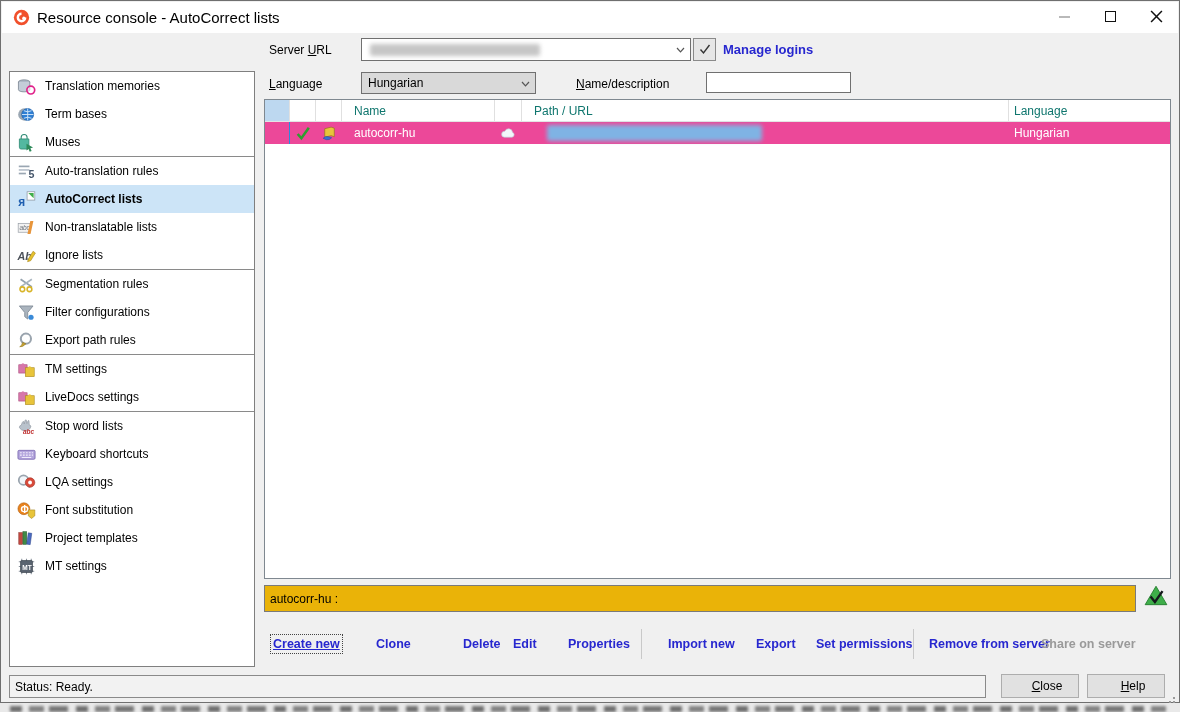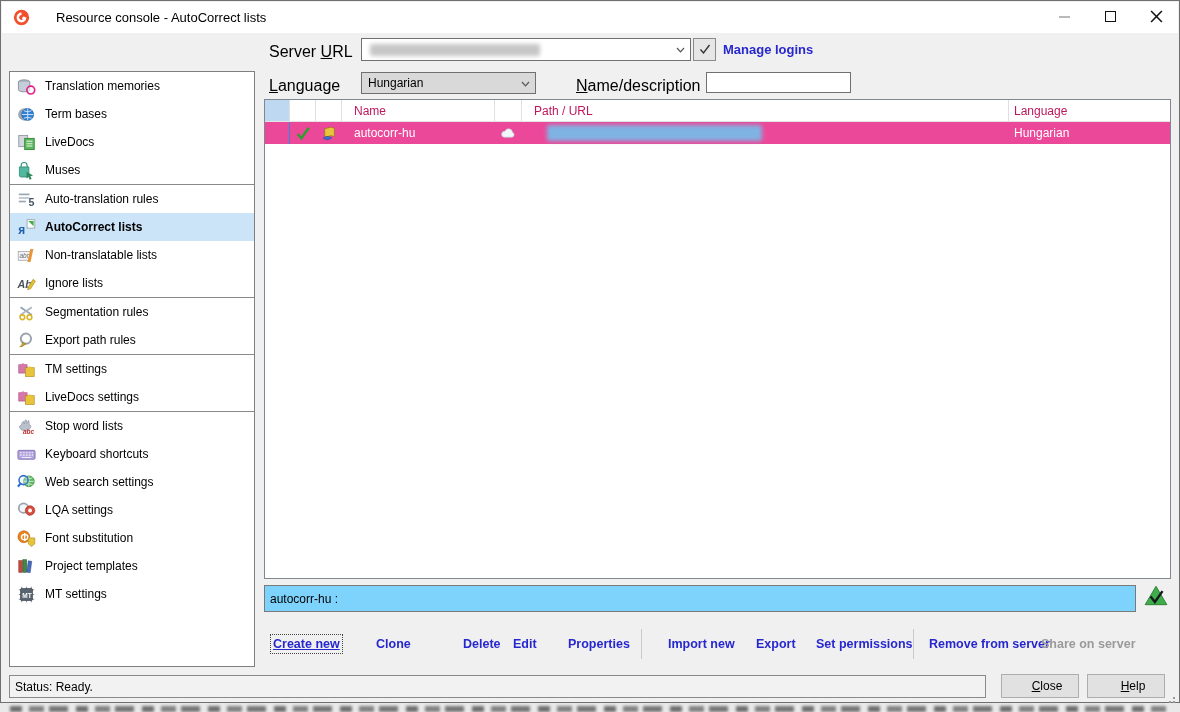--- a/index.html
+++ b/index.html
@@ -12,76 +12,76 @@
          background:#f0f0f0; border:1px solid #6f6f6f; }
   
   .bg-text { position:absolute; left:10px; right:10px; bottom:0; height:6px;
     background:repeating-linear-gradient(90deg,#3a3a3a 0 12px,transparent 12px 19px,#555 19px 34px,transparent 34px 39px,#454545 39px 58px,transparent 58px 66px);
     filter:blur(1.4px); opacity:.7; }
 
   
   .titlebar { position:absolute; left:1px; top:1px; right:1px; height:31px; background:#fff;
               display:flex; align-items:center; }
   .titlebar .logo { width:17px; height:17px; margin-left:11px; }
-  .titlebar .title { margin-left:26px; font-size:13px; color:#000; }
+  .titlebar .title { margin-left:7px; font-size:15px; color:#000; }
   .wc { position:absolute; top:0; height:31px; width:46px; display:flex; align-items:center; justify-content:center; }
   .wc.min { right:92px; } .wc.max { right:46px; } .wc.close { right:0; }
   .min-bar { width:11px; height:2px; background:#b9b9b9; }
   .max-box { width:11px; height:11px; border:1.5px solid #111; }
 
   
   .res-heading { position:absolute; left:12px; top:44px; font-size:13px; font-weight:bold;margin-top:28px; }
   .sidebar { position:absolute; left:8px; top:70px; width:246px; height:596px;
              background:#fff; border:1px solid #7f7f7f; padding-top:0; }
   .res-item { height:28px; display:flex; align-items:center; padding-left:7px; cursor:default; }
   .res-item .ic { width:19px; height:19px; margin-right:9px; flex:0 0 auto; }
   .res-item .ic svg { width:100%; height:100%; display:block; }
   .res-item.selected { background:#cce4f7; }
   .res-item.selected .lbl { font-weight:600; }
   .divider { height:1px; background:#8a8a8a; }
 
   
-  .lab { position:absolute; font-size:16px;text-align:right; }
+  .lab { position:absolute; font-size:12px;text-align:right; }
   .ak { text-decoration:underline; }
   .combo { position:absolute; background:#fff; border:1px solid #707070; }
   .srv-combo { left:360px; top:37px; width:330px; height:23px; }
   .redact { position:absolute; left:8px; top:5px; width:170px; height:12px; background:#c6c6c6; filter:blur(2px); border-radius:2px; }
   .combo .chev { position:absolute; right:5px; top:8px; }
   .apply-btn { position:absolute; left:692px; top:37px; width:23px; height:23px; background:#e6e6e6; border:1px solid #8a8a8a;
                display:flex; align-items:center; justify-content:center; }
   .link { color:#2727cf; font-weight:600; cursor:pointer; }
   .manage { position:absolute; left:722px; top:41px; font-size:13px; }
   .lang-combo { left:360px; top:71px; width:175px; height:22px; background:#d9d9d9; padding:3px 6px; }
   .filter-input { position:absolute; left:705px; top:71px; width:145px; height:21px; border:1px solid #707070; font-family:inherit; font-size:12px; padding:2px 4px; }
 
   
   .grid { position:absolute; left:263px; top:98px; width:907px; height:480px; background:#fff; border:1px solid #7f8890; }
   .g-head { display:flex; height:22px; border-bottom:1px solid #e4e4e4; }
-  .g-head .hc { border-right:1px solid #e0e0e0; display:flex; align-items:center; font-size:12px; color:#be185d; }
+  .g-head .hc { border-right:1px solid #e0e0e0; display:flex; align-items:center; font-size:12px; color:#0f766e; }
   .hc.c0 { width:25px; background:#bdd8f0; }
   .hc.c1 { width:26px; } .hc.c2 { width:26px; }
   .hc.c3 { width:153px; padding-left:12px; }
   .hc.c4 { width:27px; }
   .hc.c5 { width:487px; padding-left:12px; }
   .hc.c6 { width:161px; padding-left:5px; border-right:none; }
   .g-row { display:flex; height:22px; background:#ec4899; color:#fff; }
   .g-row .rc { display:flex; align-items:center; }
   .rc.c0 { width:25px; border-right:1px solid #2a8ade; }
   .rc.c1 { width:26px; justify-content:center; }
   .rc.c2 { width:26px; justify-content:center; }
   .rc.c3 { width:153px; padding-left:12px; }
   .rc.c4 { width:27px; justify-content:center; }
   .rc.c5 { width:487px; position:relative; }
   .rc.c6 { width:161px; padding-left:5px; }
   .path-redact { position:absolute; left:25px; top:3px; width:215px; height:16px; background:#7fb3e4; filter:blur(2px); border-radius:2px; }
   .rowicon { width:17px; height:17px; } .rowicon svg { width:100%; height:100%; display:block; }
 
   
   .descbox { position:absolute; left:263px; top:584px; width:872px; height:27px; border:1px solid #7a7a7a;
-             background:#7dd3fc; font-family:inherit; font-size:12px; padding:3px 5px; }
+             background:#eab308; font-family:inherit; font-size:12px; padding:3px 5px; }
   .edit-ic { position:absolute; left:1142px; top:582px; width:26px; height:26px; }
   .edit-ic svg { width:100%; height:100%; }
 
   
   .actions { position:absolute; left:0; top:628px; width:1180px; height:30px; }
   .abtn { position:absolute; top:8px; color:#2727cf; font-weight:600; font-size:12.5px; white-space:nowrap; cursor:pointer; }
   .abtn.focused { outline:1px dotted #444; outline-offset:2px; text-decoration:underline; }
   .abtn.disabled { color:#9a9a9a; cursor:default; }
   .vsep { position:absolute; top:0; width:1px; height:30px; background:#c9c9c9; }
 
@@ -141,30 +141,20 @@
             <circle cx="6.2" cy="8" r="5.2" fill="#9aa6b2"></circle>
             <circle cx="9" cy="8" r="5" fill="#2f7fd4" stroke="#1c5fa8" stroke-width="0.6"></circle>
             <path d="M9 3 v10 M4.2 8 h9.6 M5.7 4.8 a6.5 6.5 0 0 0 6.6 0 M5.7 11.2 a6.5 6.5 0 0 1 6.6 0" stroke="#cfe4f7" stroke-width="0.8" fill="none"></path>
           </svg>
         </span>
       <span class="lbl">Term bases</span>
     </div>
     <div class="res-item">
       <span class="ic">
           <svg viewBox="0 0 16 16">
-            <rect x="1.5" y="2" width="7.5" height="9.5" fill="#d3d8de" stroke="#8a929c" stroke-width="0.7"></rect>
-            <rect x="6.5" y="4.5" width="8" height="9.5" fill="#5cb85c" stroke="#2f7d33" stroke-width="0.7"></rect>
-            <path d="M8 7 h5 M8 9 h5 M8 11 h5" stroke="#e8f5e8" stroke-width="0.9"></path>
-          </svg>
-        </span>
-      <span class="lbl">LiveDocs</span>
-    </div>
-    <div class="res-item">
-      <span class="ic">
-          <svg viewBox="0 0 16 16">
             <path d="M2 5 h8 v7 a1.5 1.5 0 0 1 -1.5 1.5 h-5 a1.5 1.5 0 0 1 -1.5 -1.5 z" fill="#53b8a0" stroke="#2f8a74" stroke-width="0.7"></path>
             <path d="M3.5 5 v-1.2 a2.5 2.5 0 0 1 5 0 V5" fill="none" stroke="#2f8a74" stroke-width="0.9"></path>
             <path d="M8 9 l5.5 3.2 -2.2 .6 1 2.4 -1.6 .6 -1 -2.4 -1.7 1.4 z" fill="#2e8a5a"></path>
           </svg>
         </span>
       <span class="lbl">Muses</span>
     </div>
     <div class="divider"></div>
 
     <div class="res-item">
@@ -216,20 +206,29 @@
             <path d="M12.5 3.5 L3 10" stroke="#aab6c0" stroke-width="1.5"></path>
             <circle cx="4.5" cy="12" r="2" fill="none" stroke="#d8b428" stroke-width="1.3"></circle>
             <circle cx="10.5" cy="12" r="2" fill="none" stroke="#d8b428" stroke-width="1.3"></circle>
           </svg>
         </span>
       <span class="lbl">Segmentation rules</span>
     </div>
     <div class="res-item">
       <span class="ic">
           <svg viewBox="0 0 16 16">
+            <path d="M2 2.5 h11.5 l-4.5 5.5 v5.5 l-2.5 -2 v-3.5 z" fill="#aab4be" stroke="#7d8794" stroke-width="0.7"></path>
+            <circle cx="11.8" cy="12" r="2.2" fill="#3a8ad8"></circle>
+          </svg>
+        </span>
+      <span class="lbl">Filter configurations</span>
+    </div>
+    <div class="res-item">
+      <span class="ic">
+          <svg viewBox="0 0 16 16">
             <circle cx="7.5" cy="6.5" r="4.3" fill="none" stroke="#9aa4ae" stroke-width="1.7"></circle>
             <path d="M7.5 10.8 q-3 3.2 -5.2 2.4 q1.6 -.3 2.5 -3.6 z" fill="#c9a22e" stroke="#8d7218" stroke-width="0.5"></path>
           </svg>
         </span>
       <span class="lbl">Export path rules</span>
     </div>
     <div class="divider"></div>
 
     <div class="res-item">
       <span class="ic">
@@ -265,31 +264,20 @@
       <span class="lbl">Stop word lists</span>
     </div>
     <div class="res-item">
       <span class="ic">
           <svg viewBox="0 0 16 16">
             <rect x="0.8" y="4.5" width="14.4" height="7.5" rx="1" fill="#b4a6dd" stroke="#7a68b0" stroke-width="0.7"></rect>
             <path d="M2.5 6.5 h1.5 M5 6.5 h1.5 M7.5 6.5 h1.5 M10 6.5 h1.5 M12.5 6.5 h1 M2.5 8.5 h1.5 M5 8.5 h1.5 M7.5 8.5 h1.5 M10 8.5 h1.5 M12.5 8.5 h1 M4 10.5 h8" stroke="#f0ecfa" stroke-width="0.9"></path>
           </svg>
         </span>
       <span class="lbl">Keyboard shortcuts</span>
-    </div>
-    <div class="res-item">
-      <span class="ic">
-          <svg viewBox="0 0 16 16">
-            <circle cx="10" cy="7" r="4.5" fill="#5cb85c" stroke="#2f7d33" stroke-width="0.6"></circle>
-            <path d="M10 2.5 v9 M5.5 7 h9 M7 4.2 a7 7 0 0 0 6 0 M7 9.8 a7 7 0 0 1 6 0" stroke="#d8f0d8" stroke-width="0.7" fill="none"></path>
-            <circle cx="5.5" cy="6" r="3.8" fill="rgba(220,235,250,0.35)" stroke="#2f6fd0" stroke-width="1.3"></circle>
-            <path d="M3 8.8 L0.8 11.6" stroke="#2f6fd0" stroke-width="1.8"></path>
-          </svg>
-        </span>
-      <span class="lbl">Web search settings</span>
     </div>
     <div class="res-item">
       <span class="ic">
           <svg viewBox="0 0 16 16">
             <circle cx="5.5" cy="6" r="4" fill="rgba(230,238,246,0.5)" stroke="#9aa4ae" stroke-width="1.5"></circle>
             <path d="M8.2 8.8 L11 12" stroke="#9aa4ae" stroke-width="1.8"></path>
             <circle cx="11" cy="8" r="4" fill="#d84a3a" stroke="#a02a1e" stroke-width="0.5"></circle>
             <circle cx="11" cy="8" r="1.6" fill="#fff"></circle>
           </svg>
         </span>

